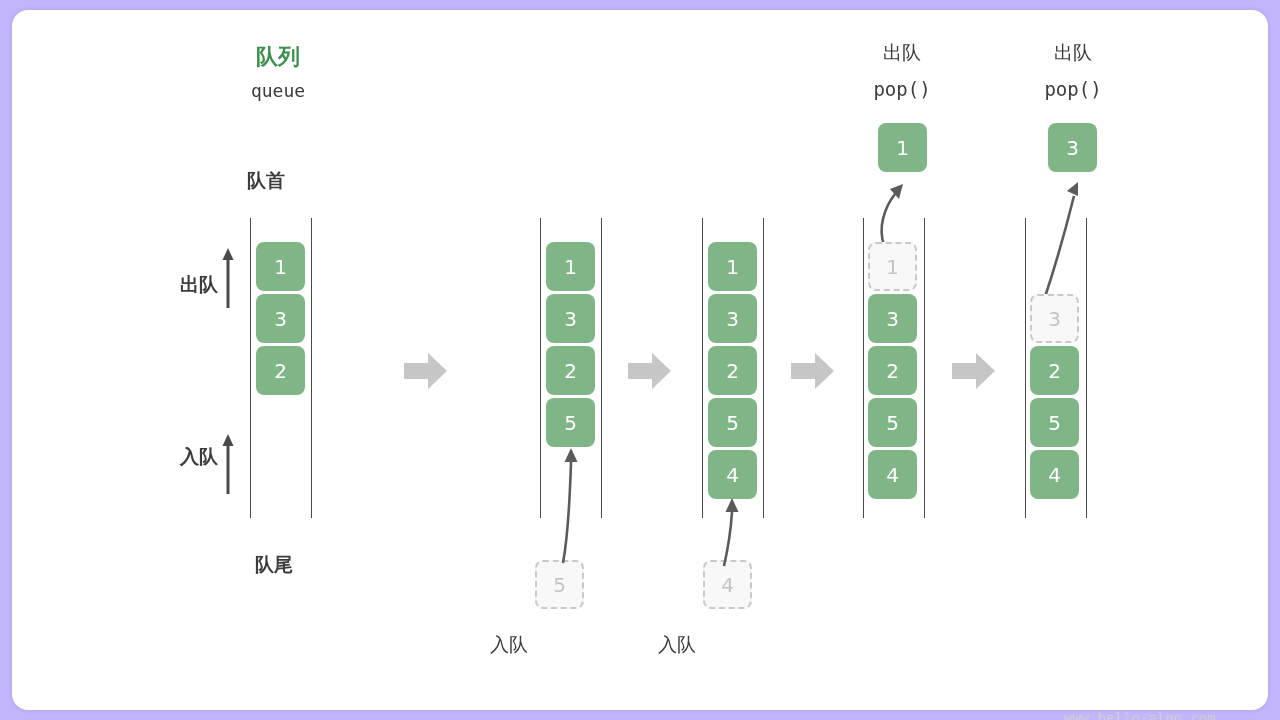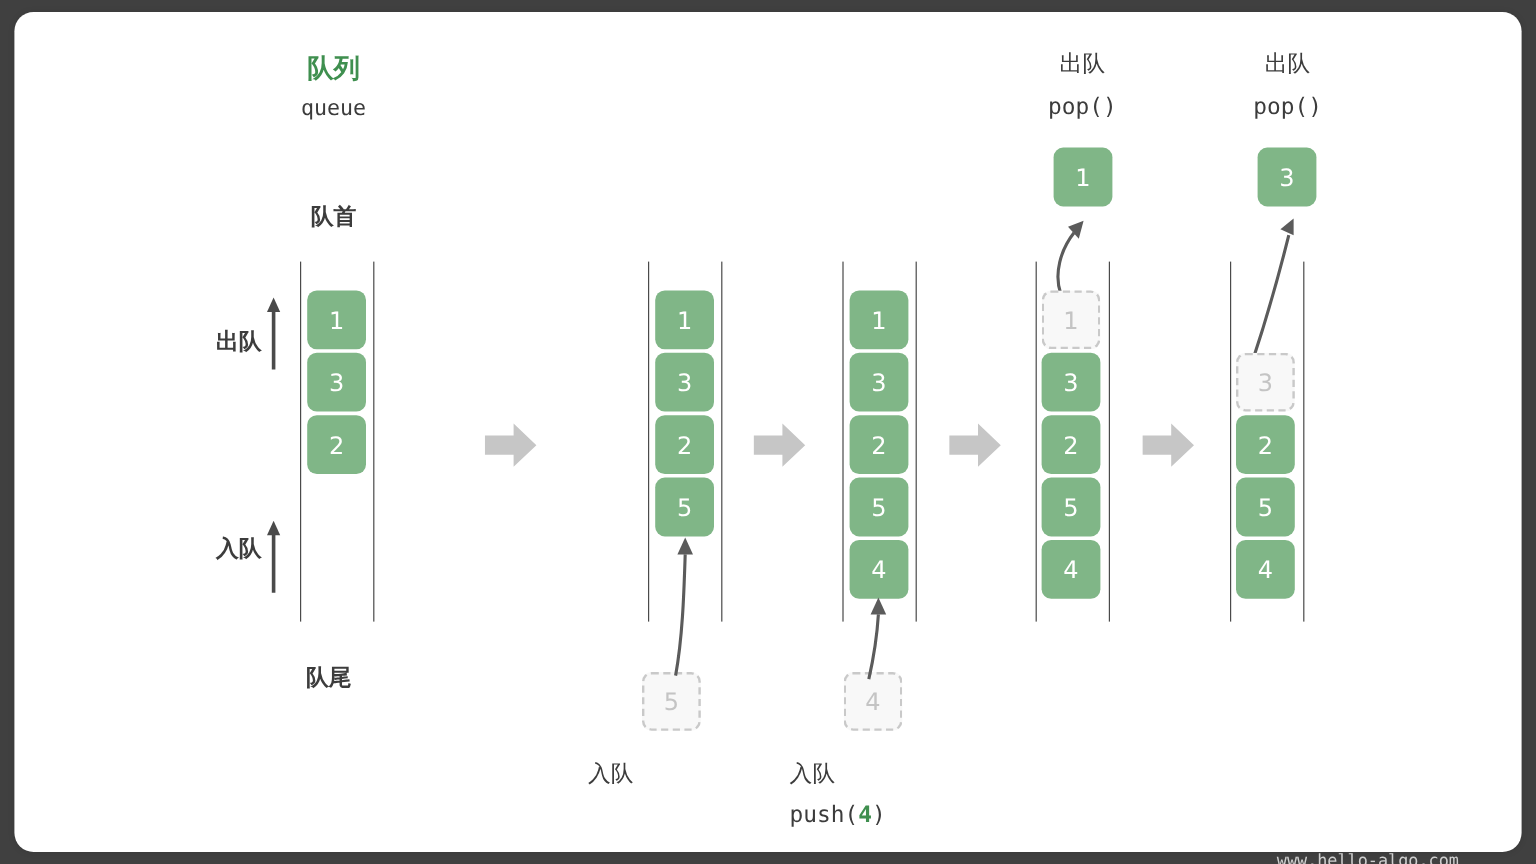--- a/index.html
+++ b/index.html
@@ -4,21 +4,21 @@
 <style>
   html, body {
     margin: 0;
     padding: 0;
     background: #ffffff;
   }
   #canvas {
     position: relative;
     width: 1280px;
     height: 720px;
-    background: #404040;
+    background: #c4b5fd;
     font-family: "DejaVu Sans", "Liberation Sans", sans-serif;
     overflow: hidden;
   }
   #card {
     position: absolute;
     left: 12px;
     top: 10px;
     width: 1256px;
     height: 700px;
     background: #ffffff;
@@ -115,21 +115,21 @@
 </style>
 </head>
 <body>
 
 <div id="canvas">
   <div id="card">
 
     <div class="abs title-cn" style="left:196px; top:32px; width:140px;">队列</div>
     <div class="abs title-en" style="left:196px; top:70px; width:140px;">queue</div>
 
-    <div class="abs label-cn" style="left:206px; top:158px; width:120px;">队首</div>
+    <div class="abs label-cn" style="left:194px; top:158px; width:120px;">队首</div>
     <div class="abs label-cn" style="left:202px; top:542px; width:120px;">队尾</div>
 
     <div class="abs label-cn" style="left:144px; top:262px; width:62px; text-align:right;">出队</div>
     <div class="abs tick-arrow" style="left:208px; top:237px;">
       <svg width="16" height="62" viewBox="0 0 16 62">
         <line x1="8" y1="61" x2="8" y2="10" stroke="#4a4a4a" stroke-width="3"></line>
         <polygon points="8,1 2.5,13 13.5,13" fill="#4a4a4a"></polygon>
       </svg>
     </div>
 
@@ -187,21 +187,20 @@
     <div class="abs cell filled" style="left:696px; top:440px;">4</div>
 
     <div class="abs cell ghost" style="left:691px; top:550px;">4</div>
 
     <svg class="abs motion" style="left:690px; top:472px;" width="80" height="90" viewBox="0 0 80 90">
       <path d="M22,84 C27,62 29,46 30,30" stroke="#5b5b5b" stroke-width="2.6" fill="none"></path>
       <polygon points="30,16 23.5,30 36.5,30" fill="#5b5b5b"></polygon>
     </svg>
 
     <div class="abs op-cn" style="left:646px; top:622px; width:150px; text-align:left;">入队</div>
-    <div class="abs op-code" style="left:646px; top:658px; width:190px; text-align:left;"><span>push(</span><span class="arg">4</span><span>)</span></div>
 
     <div class="abs step-arrow" style="left:779px; top:342px;">
       <svg width="44" height="38" viewBox="0 0 44 38">
         <polygon points="0,11 24,11 24,1 43,19 24,37 24,27 0,27" fill="#c6c6c6"></polygon>
       </svg>
     </div>
 
     <div class="abs op-cn" style="left:828px; top:30px; width:124px;">出队</div>
     <div class="abs op-code" style="left:828px; top:68px; width:124px;">pop()</div>
 

